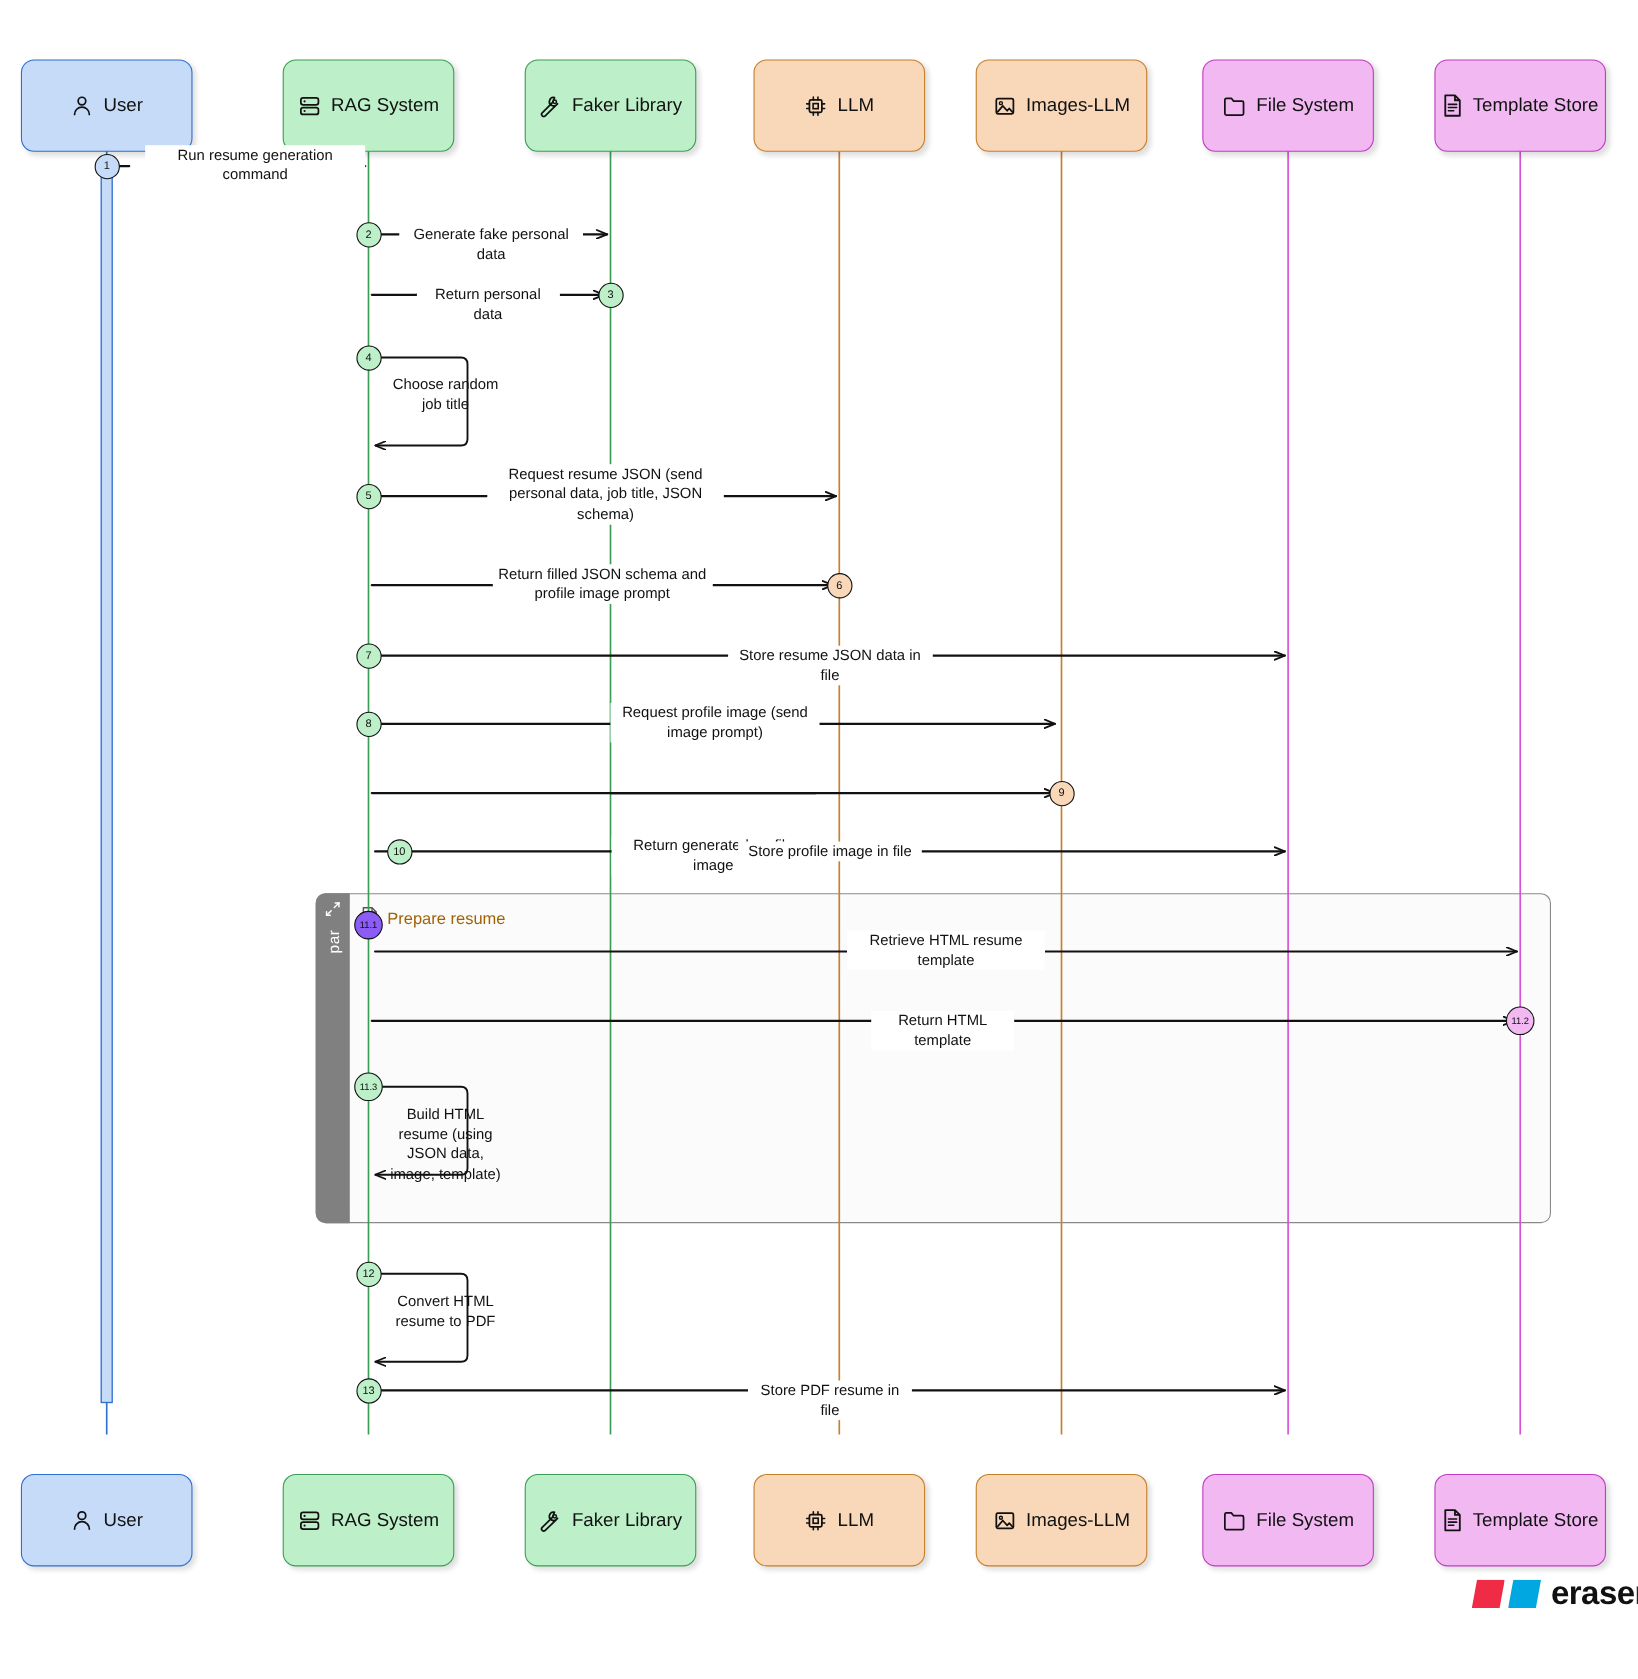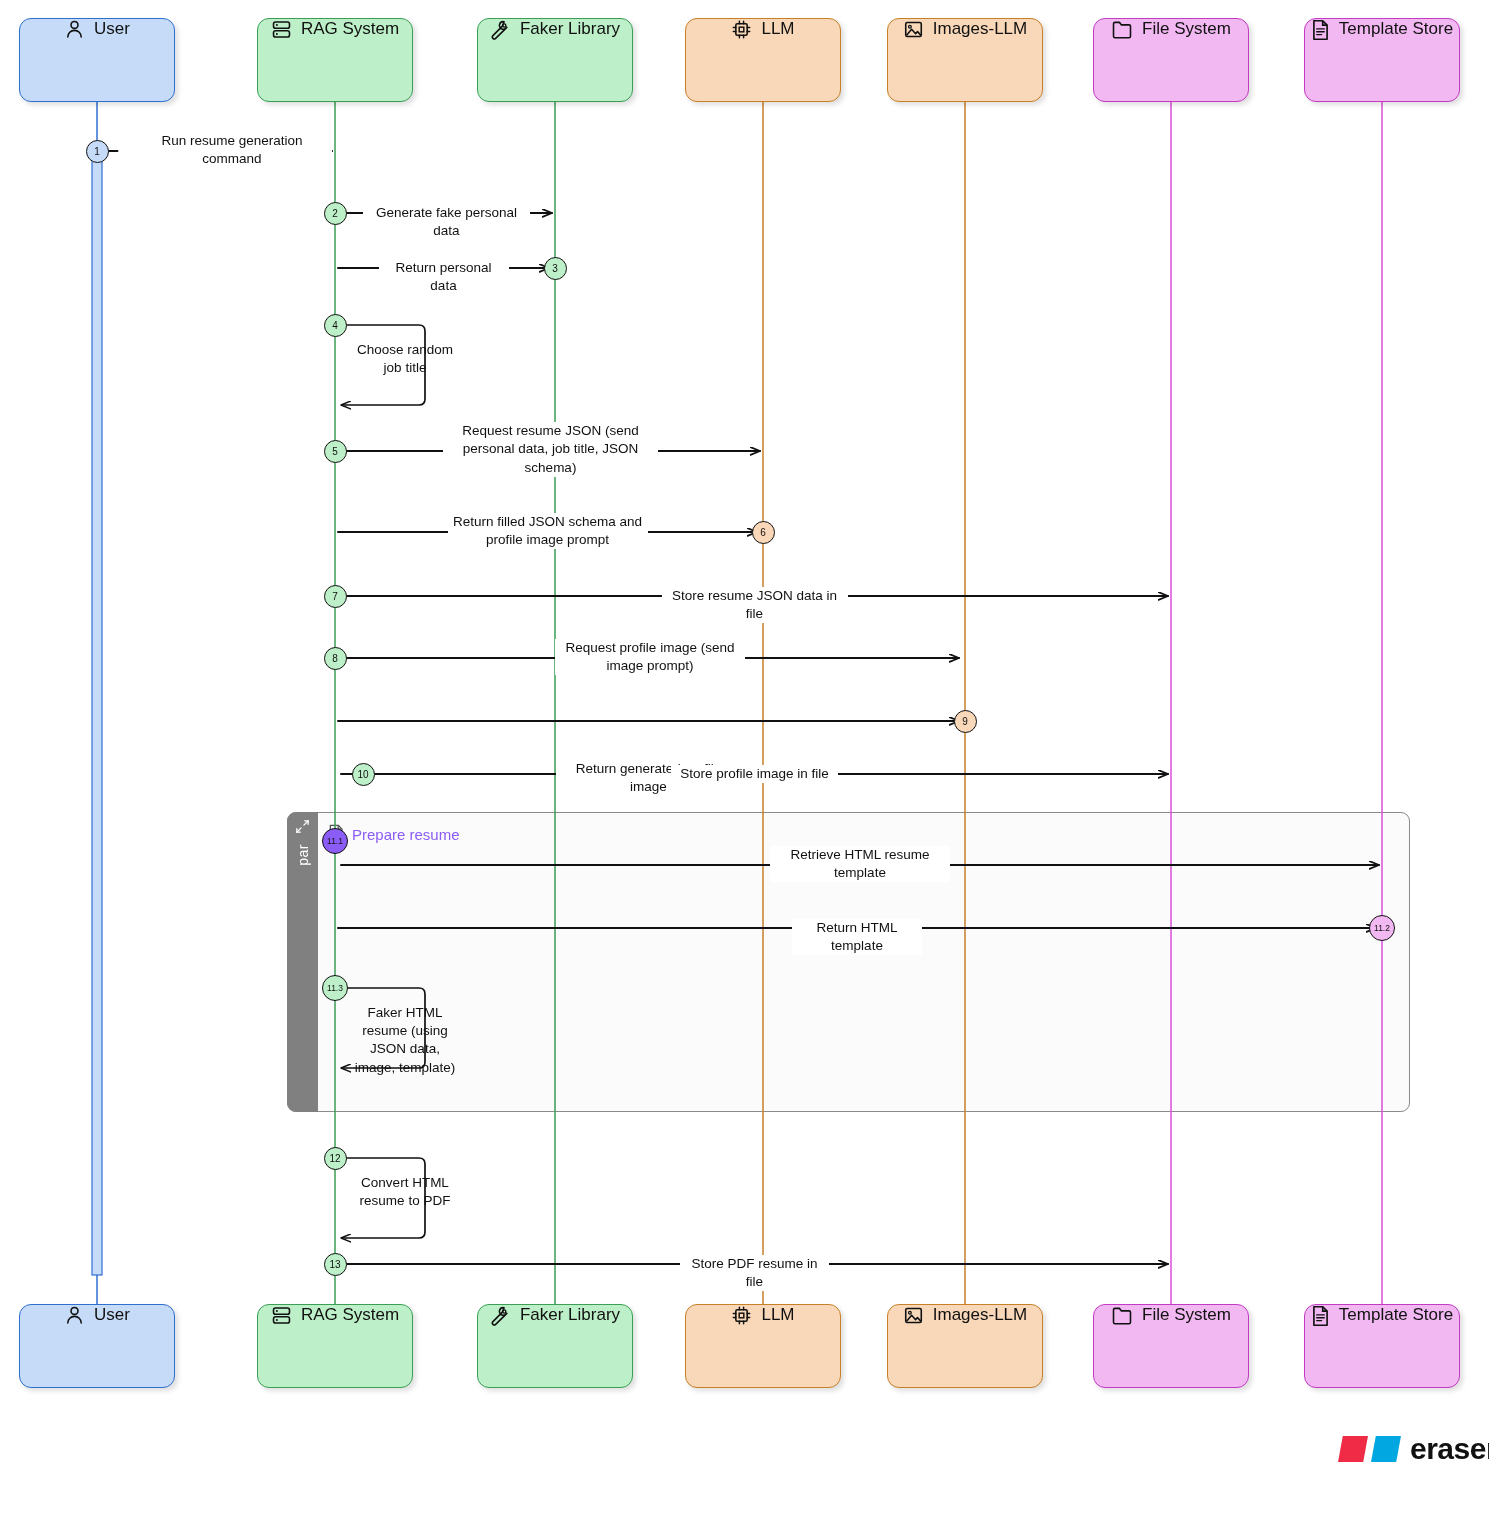--- a/index.html
+++ b/index.html
@@ -2,42 +2,42 @@
 <html><head>
 <meta charset="utf-8">
 <style>
   html,body{margin:0;padding:0;background:#ffffff;}
   body{width:1489px;height:1526px;position:relative;overflow:hidden;
        font-family:"Liberation Sans","DejaVu Sans",sans-serif;}
   #stage{position:absolute;left:0;top:0;width:1489px;height:1526px;}
   svg.layer{position:absolute;left:0;top:0;width:1489px;height:1526px;}
 
   .pbox{position:absolute;box-sizing:border-box;border-radius:12px;
-        display:flex;align-items:flex-start;justify-content:center;gap:9px;
-        box-shadow:3px 3px 5px rgba(0,0,0,0.13);}
+        display:flex;align-items:center;justify-content:center;gap:9px;
+        box-shadow:3px 3px 5px rgba(0,0,0,0.13);margin-top:36px;}
   .pbox .plabel{font-size:17px;color:#111;line-height:1.15;text-align:center;}
   .pbox .picon{display:flex;align-items:center;justify-content:center;flex:0 0 auto;}
 
   .msg{position:absolute;font-size:13.5px;color:#111;text-align:center;
        line-height:1.35;background:#fff;padding:0 4px;box-sizing:border-box;}
   .msg.nobg{background:transparent;}
 
   .seqnum{position:absolute;border-radius:50%;border:1.4px solid #111;
           display:flex;align-items:center;justify-content:center;
           font-size:10px;color:#111;box-sizing:border-box;}
 
   .fragbox{position:absolute;box-sizing:border-box;border:1.6px solid #8a8a8a;
            border-radius:9px;background:#fbfbfb;}
   .fragtab{position:absolute;box-sizing:border-box;background:#808080;
            border-radius:9px 0 0 9px;display:flex;flex-direction:column;
            align-items:center;justify-content:flex-start;padding-top:7px;gap:6px;}
   .fragtab .ftlabel{writing-mode:vertical-rl;transform:rotate(180deg);
            color:#fff;font-size:14px;letter-spacing:0.5px;}
   .fraghdr{position:absolute;display:flex;align-items:center;gap:8px;}
-  .fraghdr .fhtext{font-size:15px;color:#8b5cf6;}
+  .fraghdr .fhtext{font-size:15px;color:#a16207;}
 
   .logo{position:absolute;display:flex;align-items:center;gap:9px;}
   .logo .lg-word{font-size:30px;font-weight:700;color:#111;letter-spacing:-0.5px;}
   .logo .lg-marks{display:flex;gap:3px;}
   .lg-red{width:30px;height:26px;background:#ef2b46;
           clip-path:polygon(16% 0,100% 0,84% 100%,0 100%);}
   .lg-blue{width:30px;height:26px;background:#00a7e1;
           clip-path:polygon(16% 0,100% 0,84% 100%,0 100%);}
 </style>
 </head>
@@ -285,21 +285,21 @@
       <div class="msg" style="width: 190px; left: 555px; top: 638.5px;">Request profile image (send image prompt)</div>
       <div class="seqnum" style="width: 23px; height: 23px; left: 323.5px; top: 646.5px; background: rgb(189, 240, 200); font-size: 10px;">8</div>
       <div class="msg" style="width: 186px; left: 555.5px; top: 711.75px; margin-top: 48px;">Return generated profile image</div>
       <div class="seqnum" style="width: 23px; height: 23px; left: 953.5px; top: 709.5px; background: rgb(248, 216, 184); font-size: 10px;">9</div>
       <div class="msg" style="width: 167.4px; left: 670.8px; top: 764.75px;">Store profile image in file</div>
       <div class="seqnum" style="width: 23px; height: 23px; left: 323.5px; top: 762.5px; background: rgb(189, 240, 200); font-size: 10px; margin-left: 28px;">10</div>
       <div class="msg" style="width: 180px; left: 770px; top: 845.5px;">Retrieve HTML resume template</div>
       <div class="seqnum" style="width: 26px; height: 26px; left: 322px; top: 828px; background: #8b5cf6; font-size: 8.5px;">11.1</div>
       <div class="msg" style="width: 130px; left: 792px; top: 918.75px; text-align: center;">Return HTML template</div>
       <div class="seqnum" style="width: 26px; height: 26px; left: 1369px; top: 915px; background: rgb(242, 184, 242); font-size: 8.5px;">11.2</div>
-      <div class="msg nobg" style="left: 345px; top: 1004px; width: 120px;">Faker HTML resume (using JSON data, image, template)</div>
+      <div class="msg nobg" style="left: 345px; top: 1004px; width: 120px;">Build HTML resume (using JSON data, image, template)</div>
       <div class="seqnum" style="width: 26px; height: 26px; left: 322px; top: 975px; background: rgb(189, 240, 200); font-size: 8.5px;">11.3</div>
       <div class="msg nobg" style="left: 345px; top: 1174px; width: 120px;">Convert HTML resume to PDF</div>
       <div class="seqnum" style="width: 23px; height: 23px; left: 323.5px; top: 1146.5px; background: rgb(189, 240, 200); font-size: 10px;">12</div>
       <div class="msg" style="width: 148.8px; left: 680.1px; top: 1254.75px;">Store PDF resume in file</div>
       <div class="seqnum" style="width: 23px; height: 23px; left: 323.5px; top: 1252.5px; background: rgb(189, 240, 200); font-size: 10px;">13</div>
     </div>
 
   <div class="logo" style="left:1338px;top:1432px;">
     <span class="lg-marks">
       <span class="lg-red"></span>

